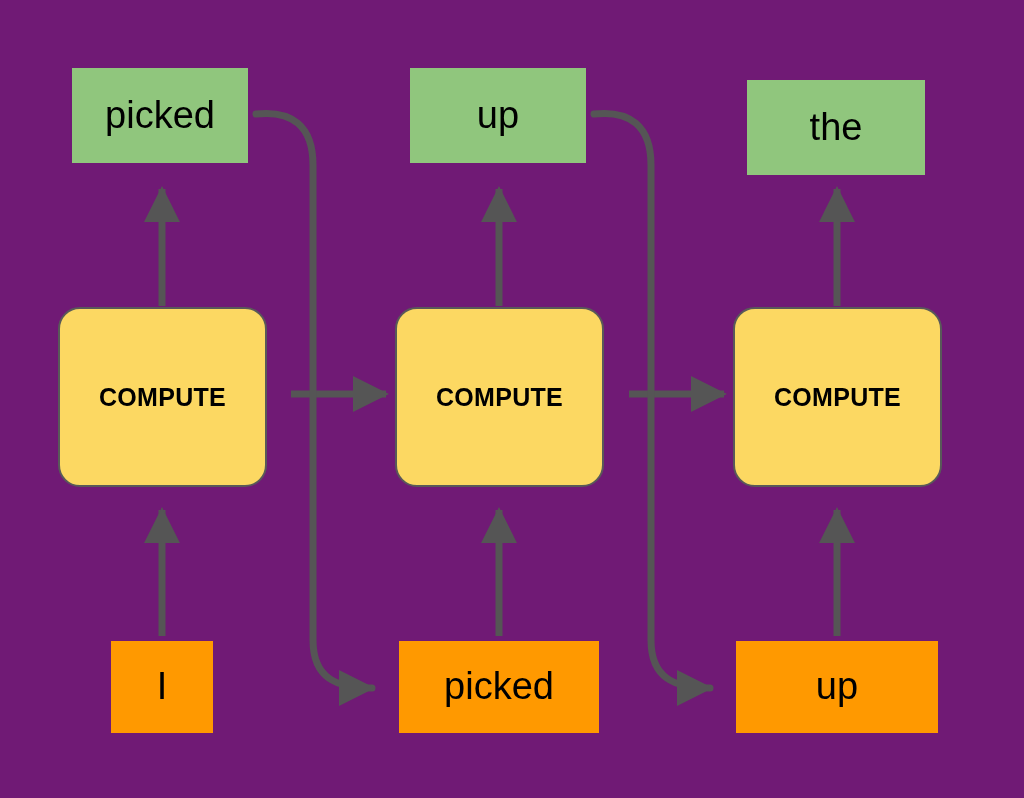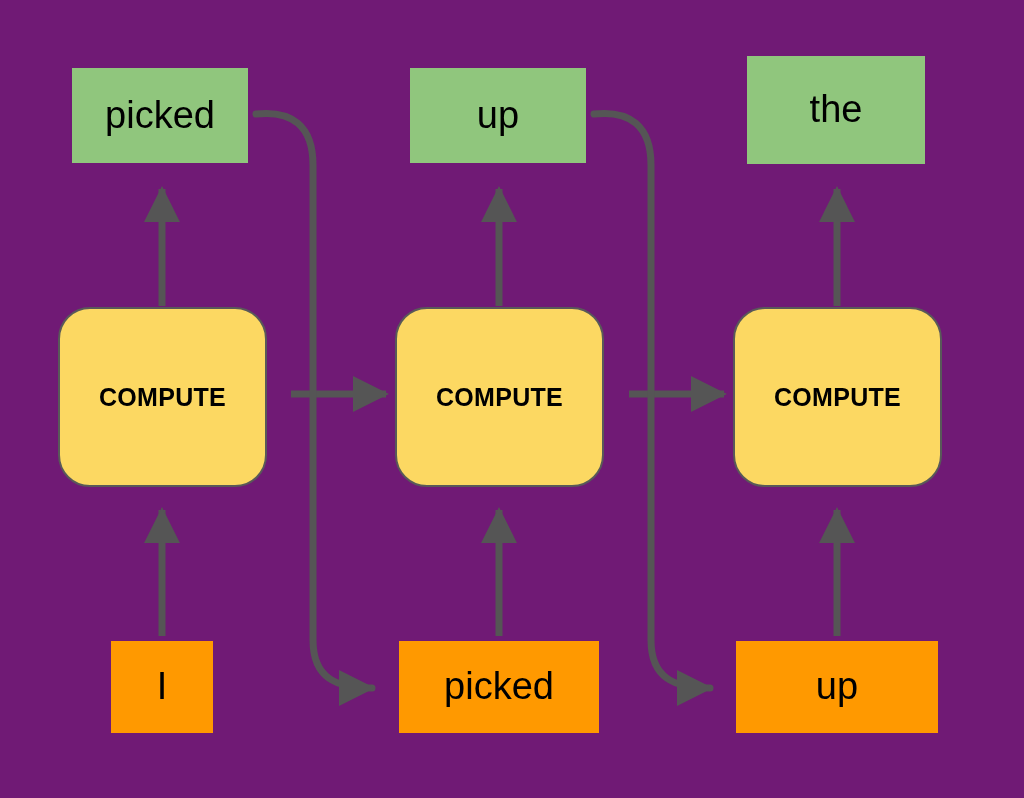--- a/index.html
+++ b/index.html
@@ -43,21 +43,21 @@
   }
   .out-token {
     background: #90c67d;
   }
   .in-token {
     background: #ff9900;
   }
   .compute-box {
     background: #fcd862;
     border: 2px solid #595959;
-    border-radius: 32px;
+    border-radius: 22px;
     font-size: 25px;
     font-weight: bold;
     letter-spacing: 0.3px;
     color: #000000;
   }
 </style>
 </head>
 <body>
 
 <div id="canvas">
@@ -111,21 +111,21 @@
   </svg>
 
   <div class="node token-box out-token" style="left:72px; top:68px; width:176px; height:95px;">
     <span>picked</span>
   </div>
 
   <div class="node token-box out-token" style="left:410px; top:68px; width:176px; height:95px;">
     <span>up</span>
   </div>
 
-  <div class="node token-box out-token" style="left:747px; top:56px; width:178px; height:108px;">
+  <div class="node token-box out-token" style="left:747px; top:80px; width:178px; height:95px;">
     <span>the</span>
   </div>
 
   <div class="node compute-box" style="left:58px; top:307px; width:209px; height:180px;">
     <span>COMPUTE</span>
   </div>
 
   <div class="node compute-box" style="left:395px; top:307px; width:209px; height:180px;">
     <span>COMPUTE</span>
   </div>

